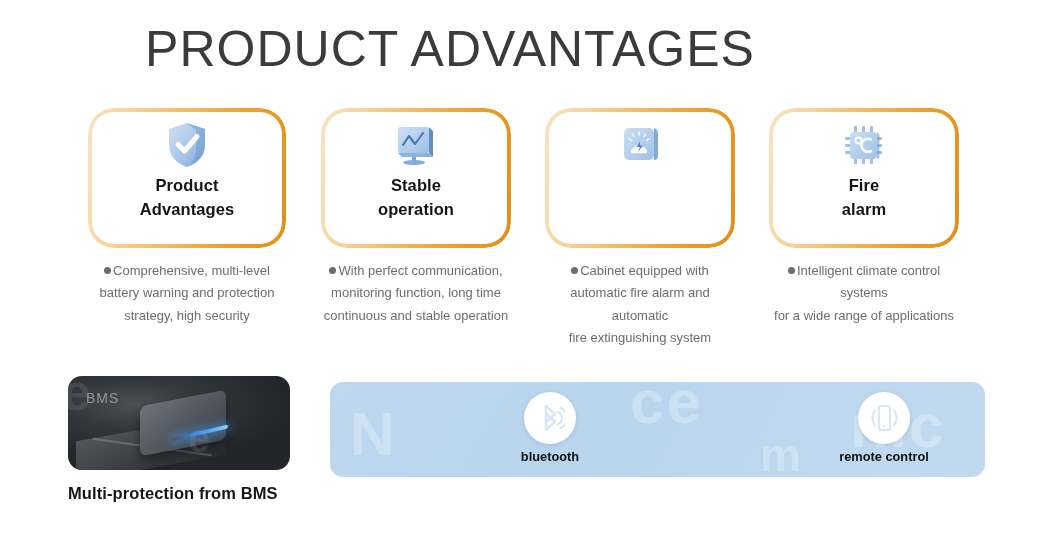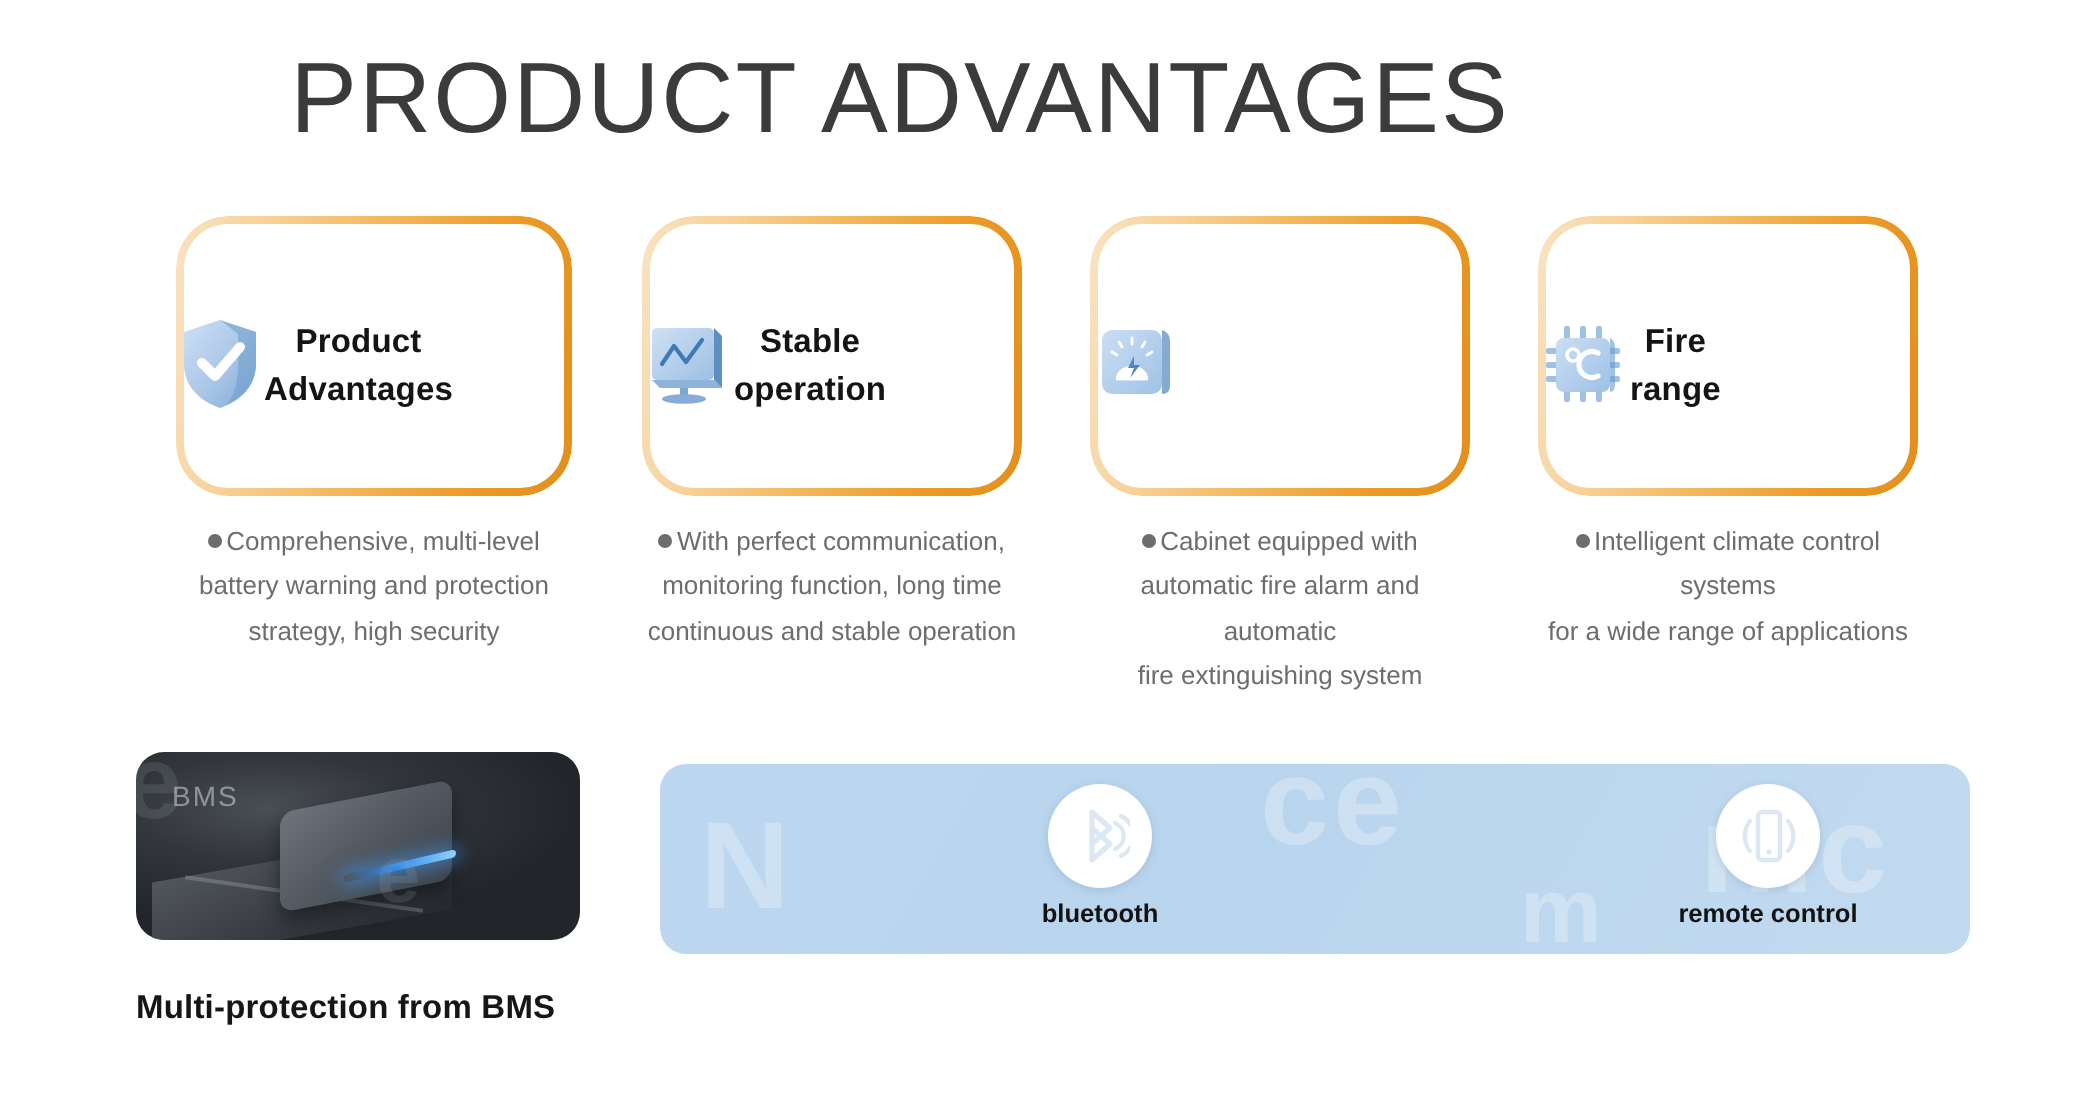--- a/index.html
+++ b/index.html
@@ -61,20 +61,21 @@
     -webkit-mask: linear-gradient(#000 0 0) content-box, linear-gradient(#000 0 0);
     -webkit-mask-composite: xor;
     mask: linear-gradient(#000 0 0) content-box, linear-gradient(#000 0 0);
     mask-composite: exclude;
     pointer-events: none;
   }
   .card-inner {
     position: relative;
     height: 100%;
     display: flex;
+    flex-direction: column;
     align-items: center;
     justify-content: flex-start;
     padding-top: 12px;
     box-sizing: border-box;
   }
   .card-icon {
     height: 50px;
     display: flex;
     align-items: center;
     justify-content: center;
@@ -177,21 +178,21 @@
   .bms-streak {
     position: absolute;
     left: 24px;
     top: 70px;
     width: 120px;
     height: 2px;
     background: rgba(200,205,215,0.25);
     transform: rotate(8deg);
   }
   .bms-caption {
-    margin-top: 25px;
+    margin-top: 14px;
     font-size: 16.5px;
     font-weight: bold;
     color: #161616;
     letter-spacing: 0.1px;
     font-family: "Liberation Sans", sans-serif;
   }
 
   .conn-panel {
     position: absolute;
     left: 330px;
@@ -387,21 +388,21 @@
               <rect x="34" y="28" width="7" height="3" rx="1"></rect>
             </g>
             <rect x="9" y="9" width="27" height="27" rx="4" fill="url(#chGrad)"></rect>
             <path d="M36 9 C38 10 38.5 12 38.5 14 V32 C38.5 34.5 37.5 36 36 36 Z" fill="#6a99cd" opacity="0.6"></path>
             <circle cx="17.5" cy="17.5" r="3" fill="none" stroke="#ffffff" stroke-width="1.8"></circle>
             <path d="M30 16.5 A6.5 6.5 0 1 0 30 28" stroke="#ffffff" stroke-width="2.6" fill="none" stroke-linecap="round"></path>
           </svg>
         </div>
         <div class="card-label">
           <span>Fire</span><br>
-          <span>range</span>
+          <span>alarm</span>
         </div>
       </div>
     </div>
     <div class="card-desc">
       <span class="bullet-dot"></span><span>Intelligent climate control systems</span><br>
       <span>for a wide range of applications</span>
     </div>
   </div>
 </div>
 

